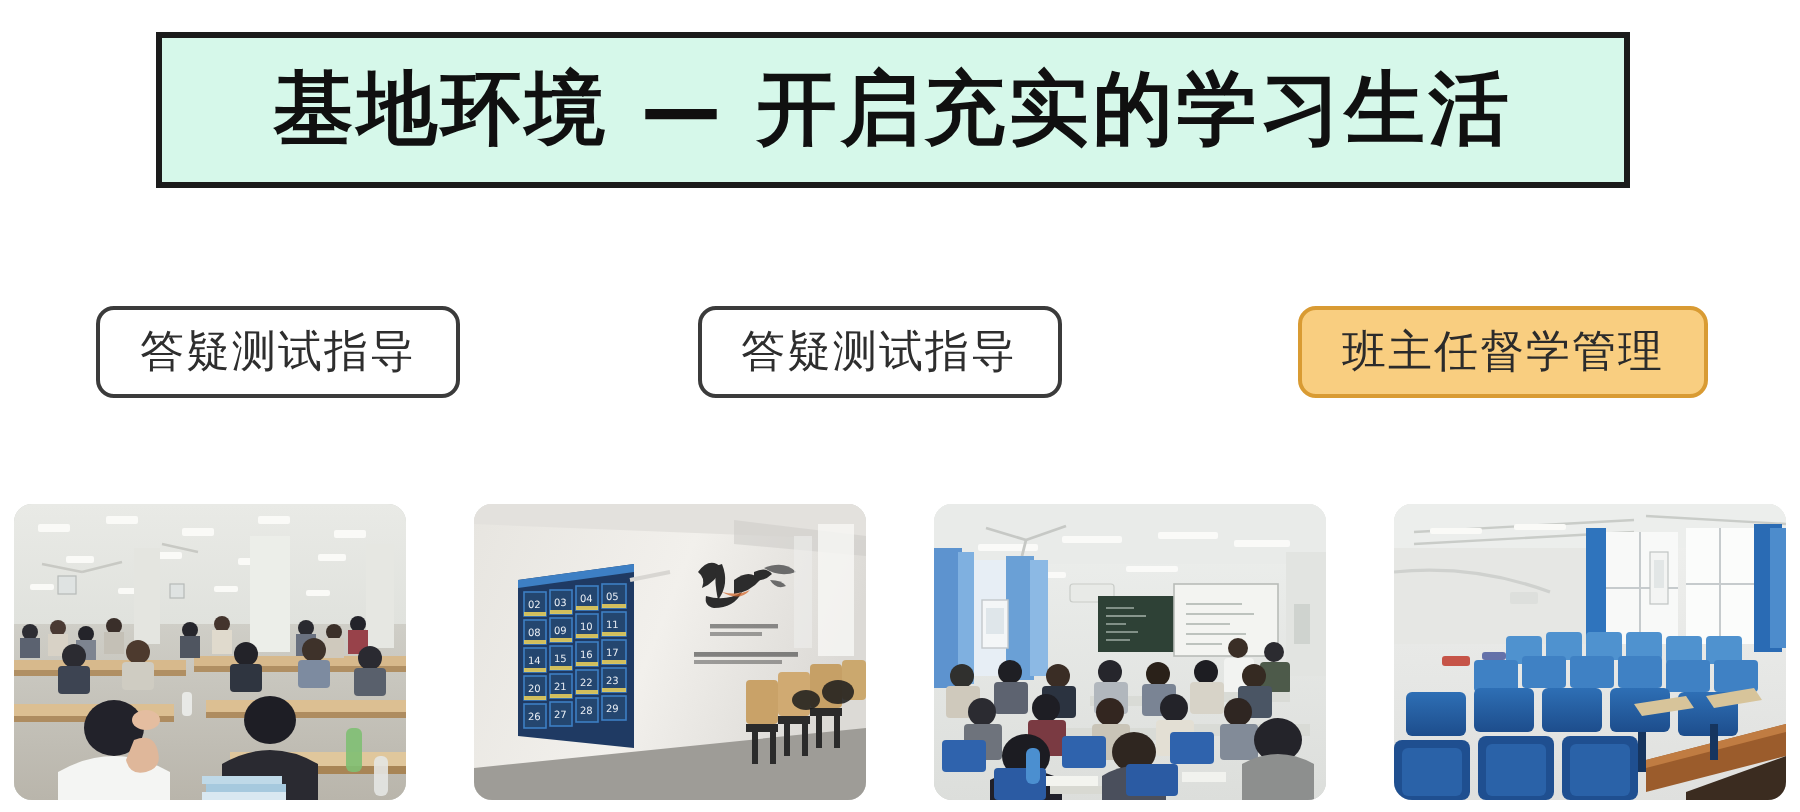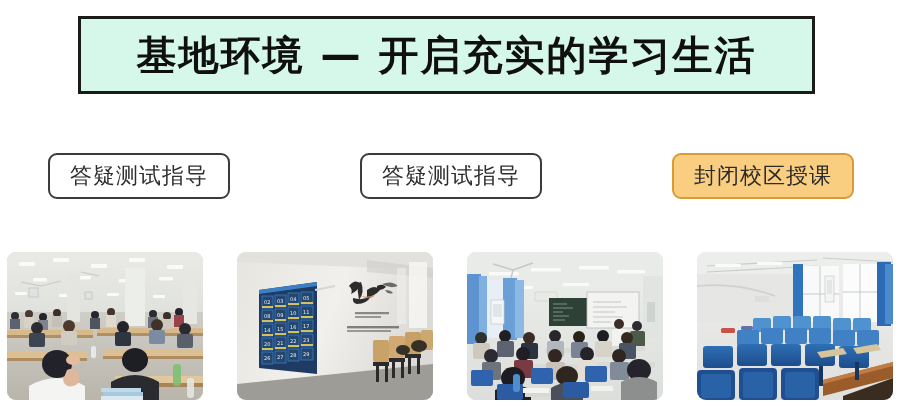--- a/index.html
+++ b/index.html
@@ -112,21 +112,21 @@
   <div class="tag">
     <span class="tag-label">答疑测试指导</span>
   </div>
 
   <div class="tag">
     <span class="tag-label">答疑测试指导</span>
   </div>
 
 
   <div class="tag highlight">
-    <span class="tag-label">封闭校区授课</span>
+    <span class="tag-label">班主任督学管理</span>
   </div>
 
 </div>
 
 <div class="photo-strip">
 
   <div class="photo">
     <svg viewBox="0 0 196 148" preserveAspectRatio="none">
       <defs>
         <linearGradient id="p1ceil" x1="0" y1="0" x2="0" y2="1">

